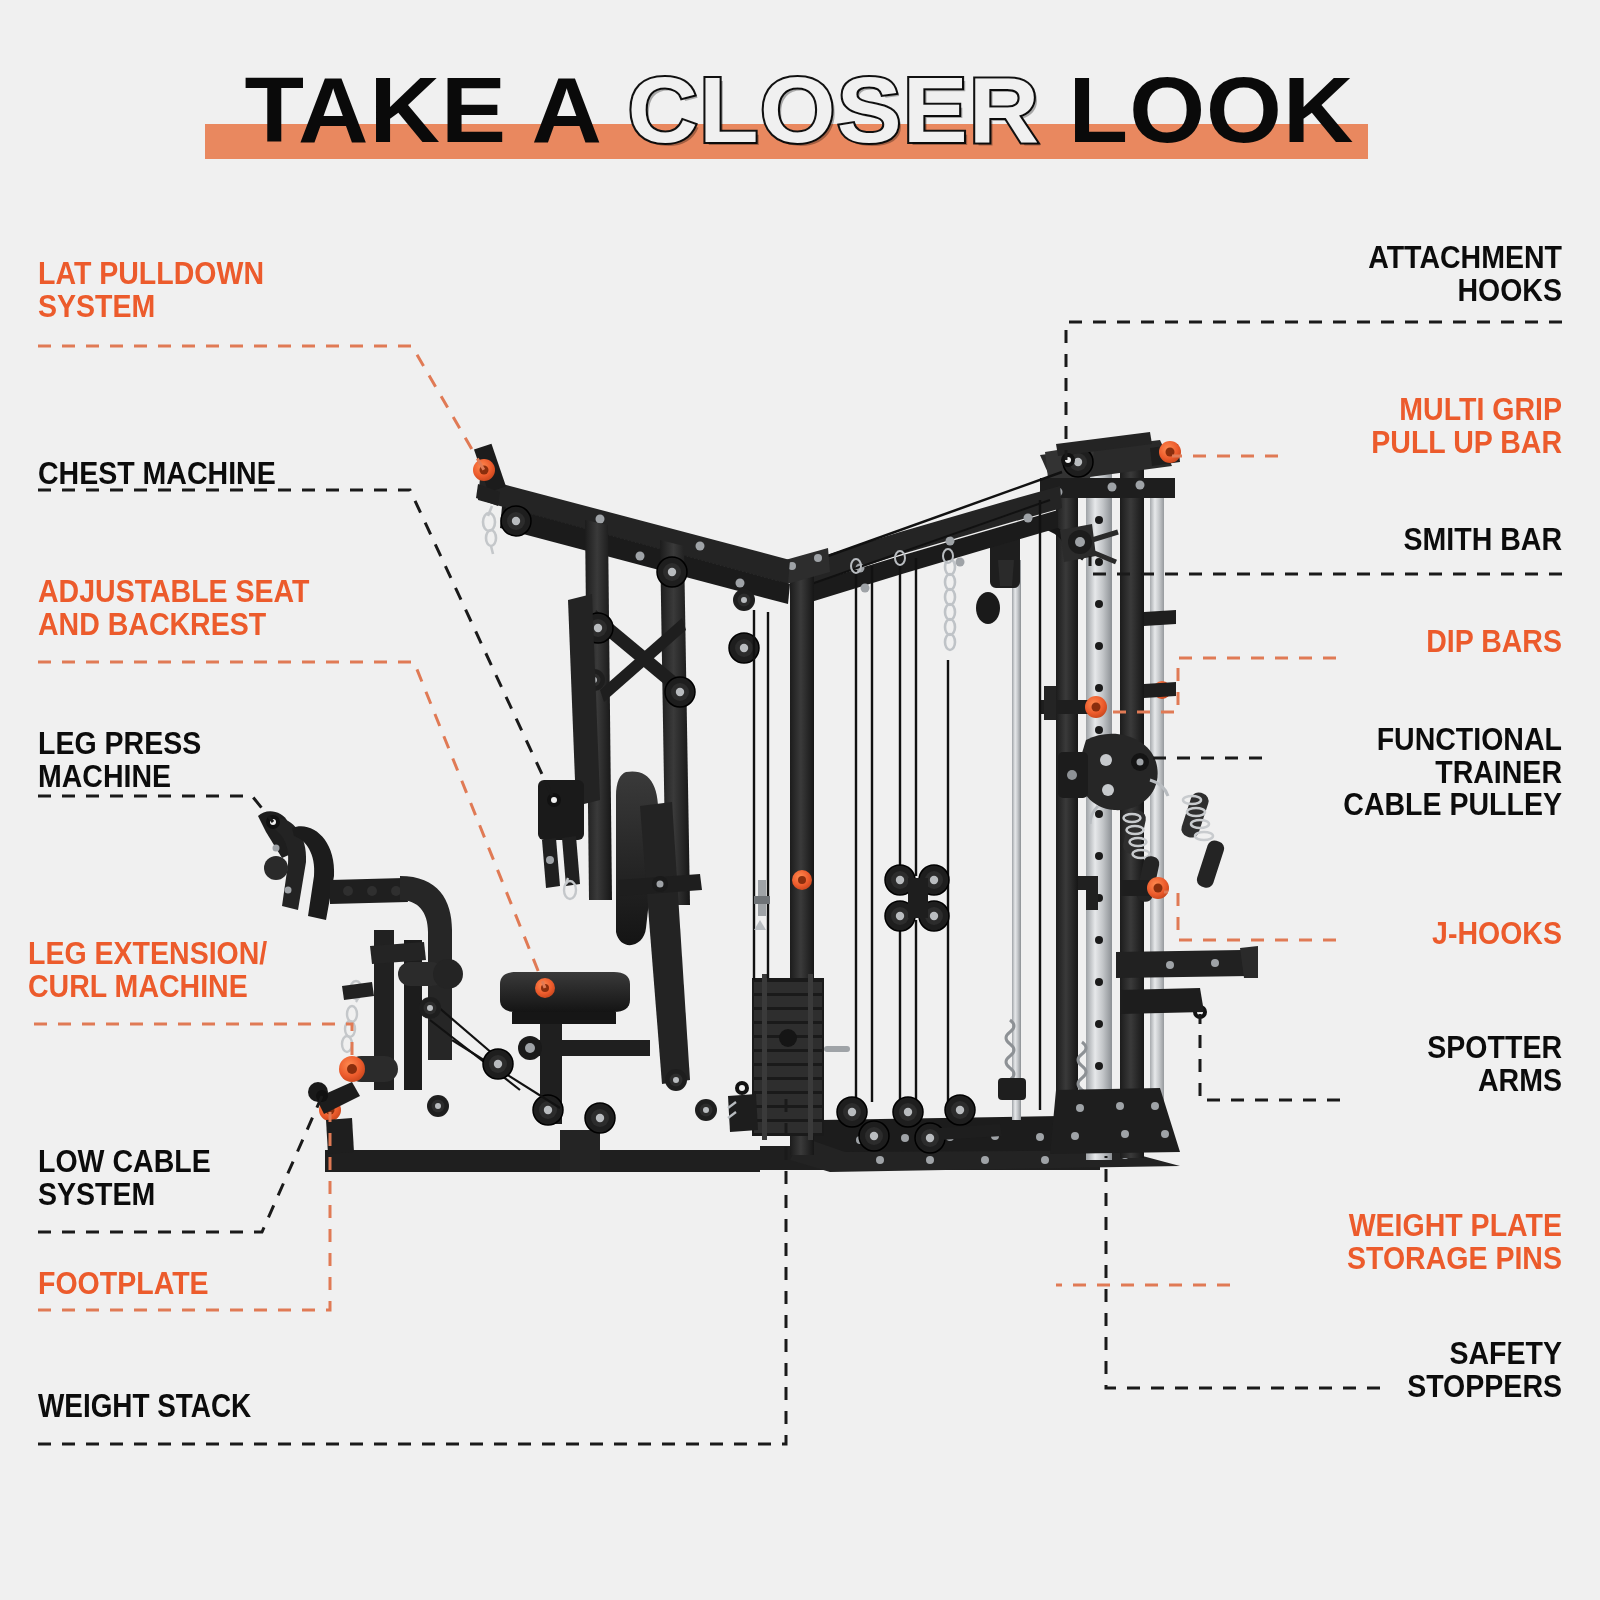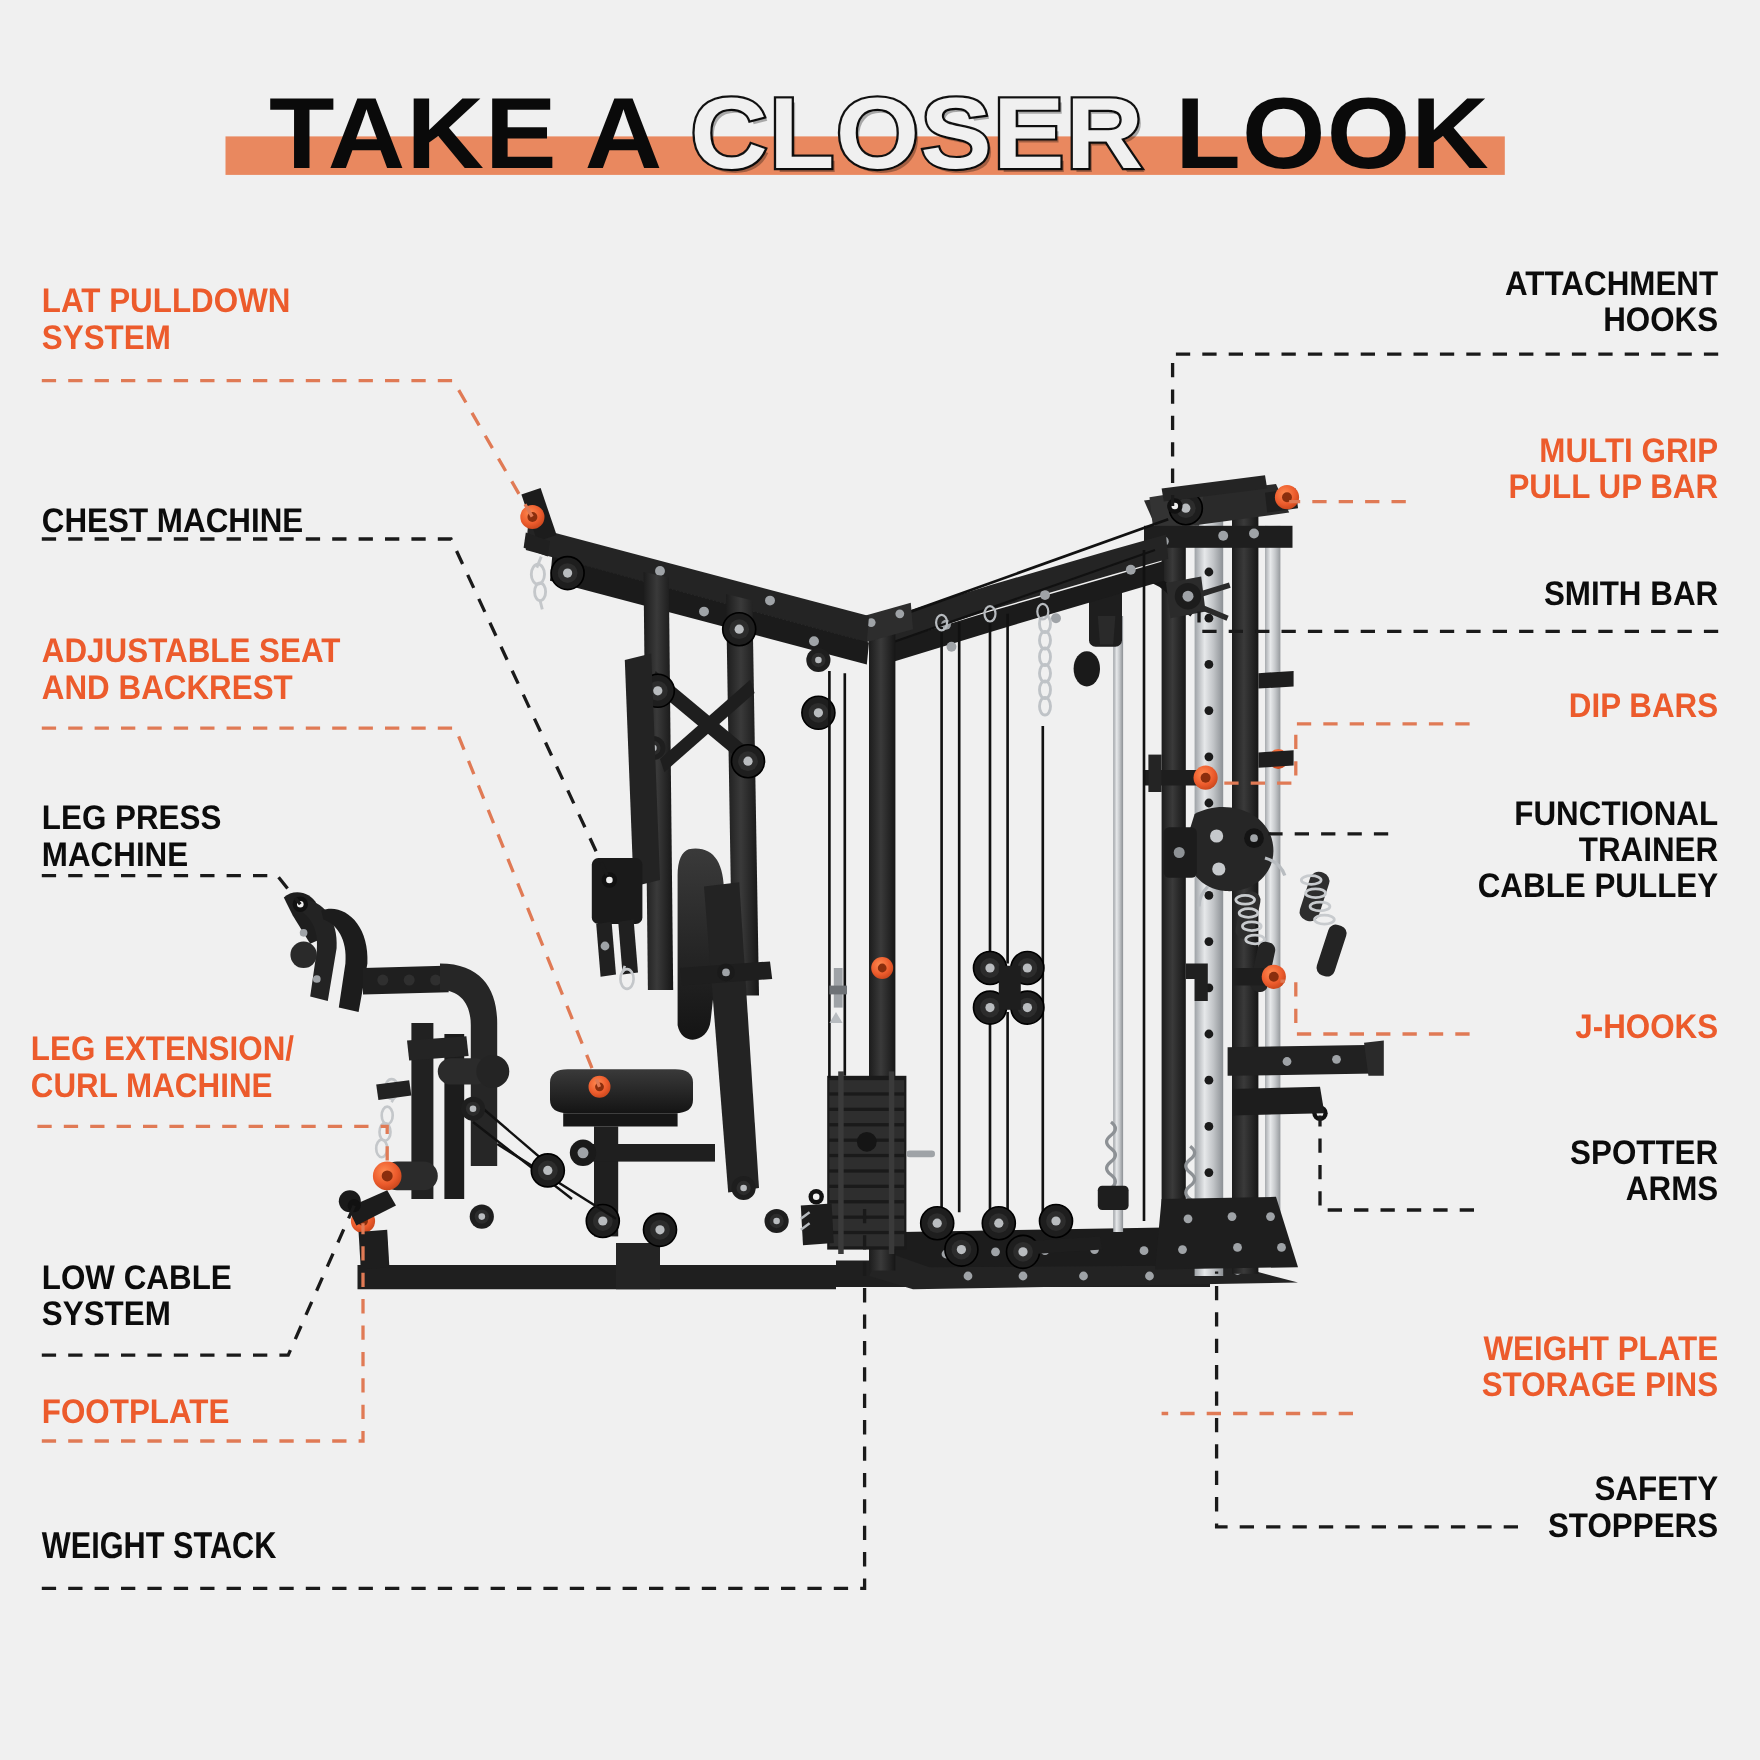--- a/index.html
+++ b/index.html
@@ -7,21 +7,21 @@
     width:1600px;height:1600px;
     background:#F0F0F0;
     font-family:"Liberation Sans", sans-serif;
     overflow:hidden;
     position:relative;
   }
   #stage{position:absolute;inset:0;width:1600px;height:1600px;}
 
   
   .title-wrap{
-    position:absolute;left:0;top:52px;width:1600px;height:140px;
+    position:absolute;left:0;top:40px;width:1600px;height:140px;
     display:flex;align-items:center;justify-content:center;
   }
   .title-bar{
     position:absolute;left:205px;top:124px;width:1163px;height:35px;
     background:#E9885F;
   }
   .title-text{
     position:relative;z-index:2;
     font-family:"Liberation Sans", sans-serif;
     font-weight:700;

